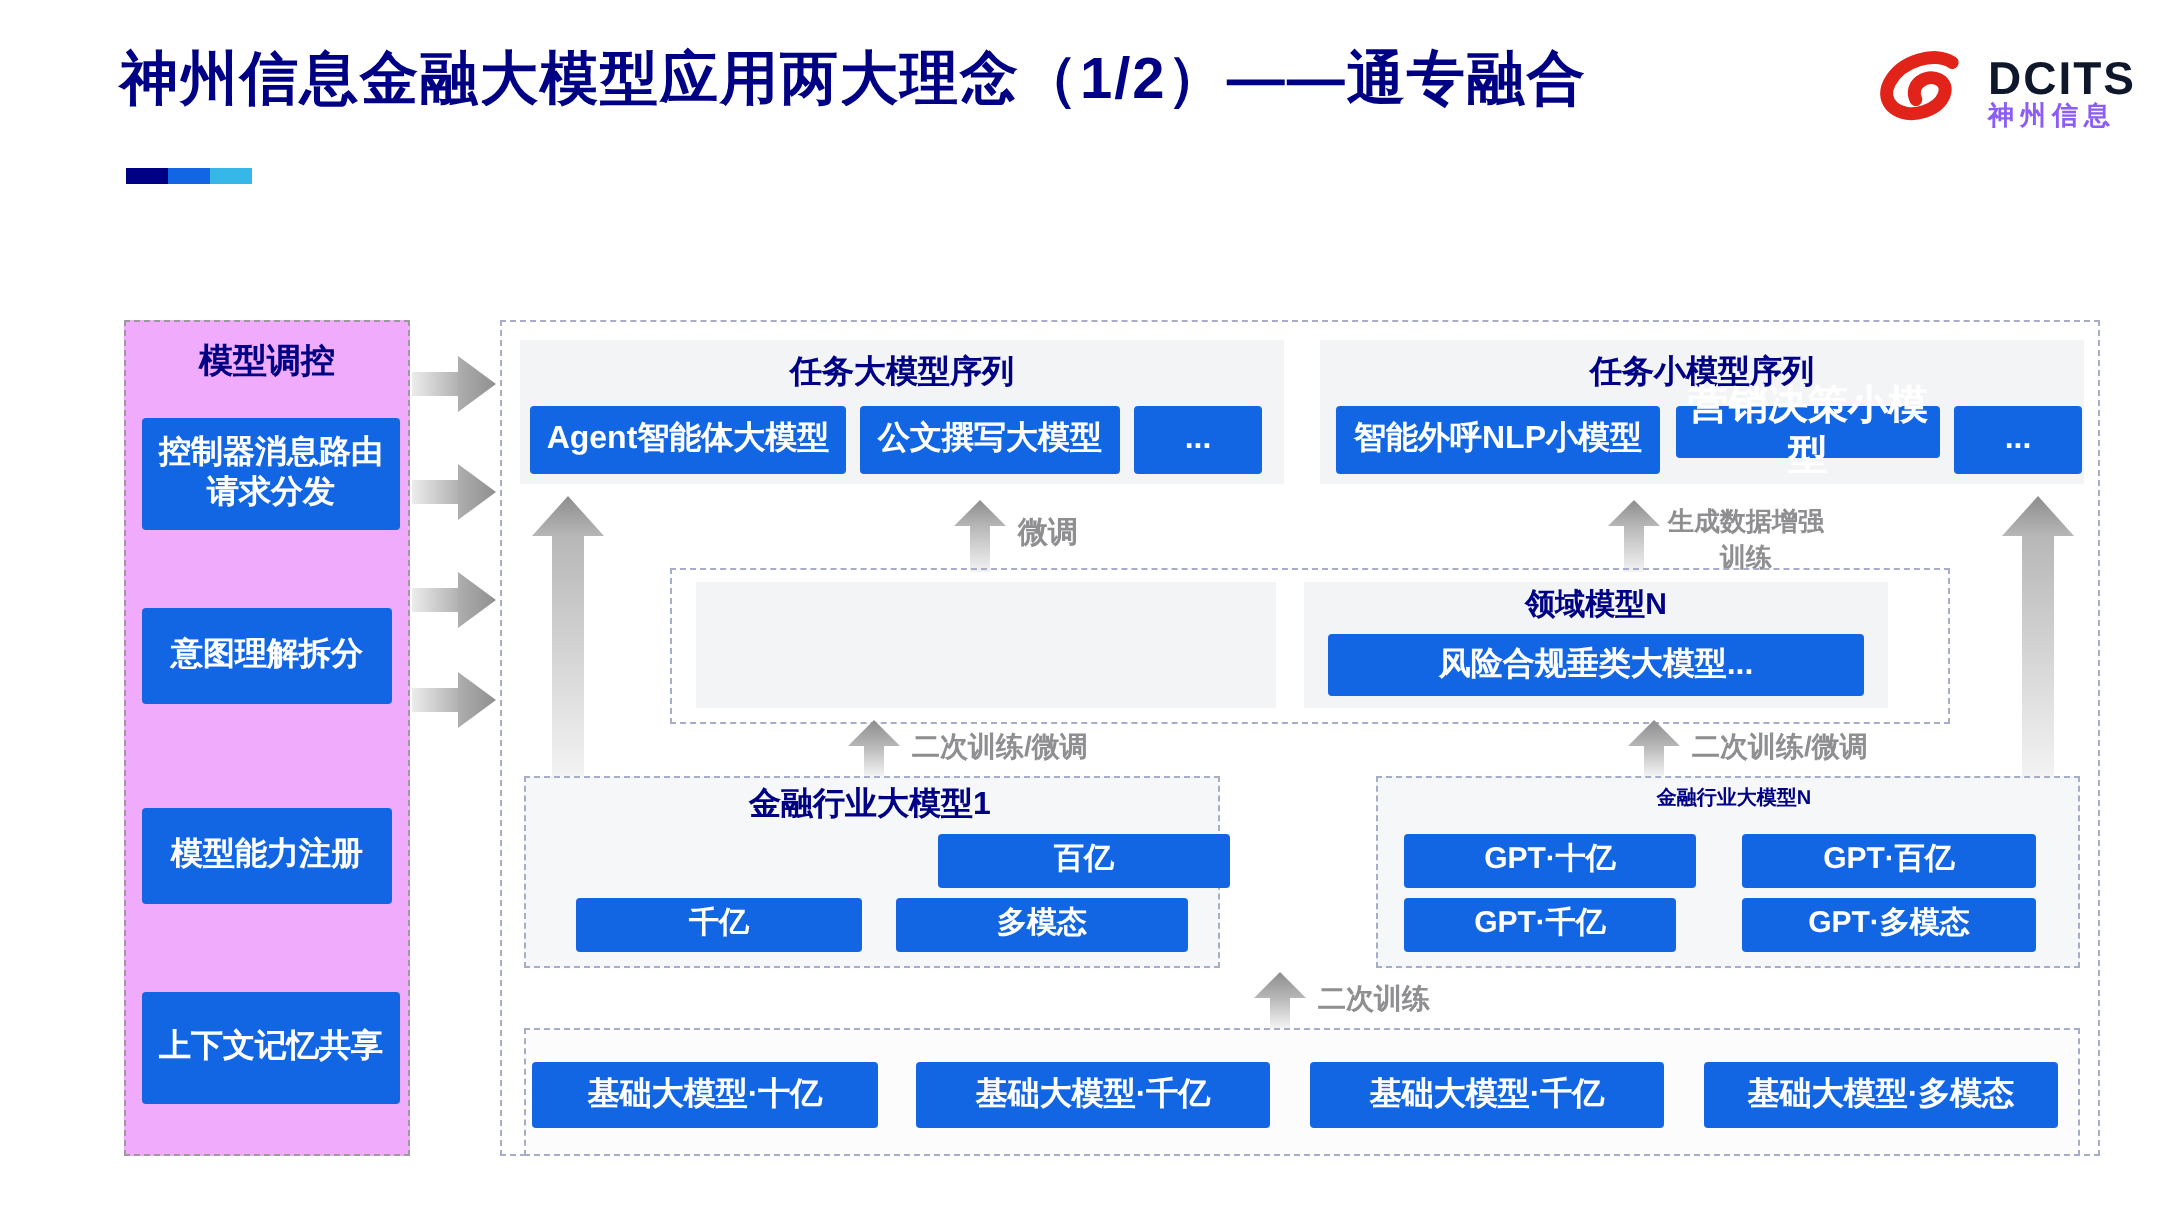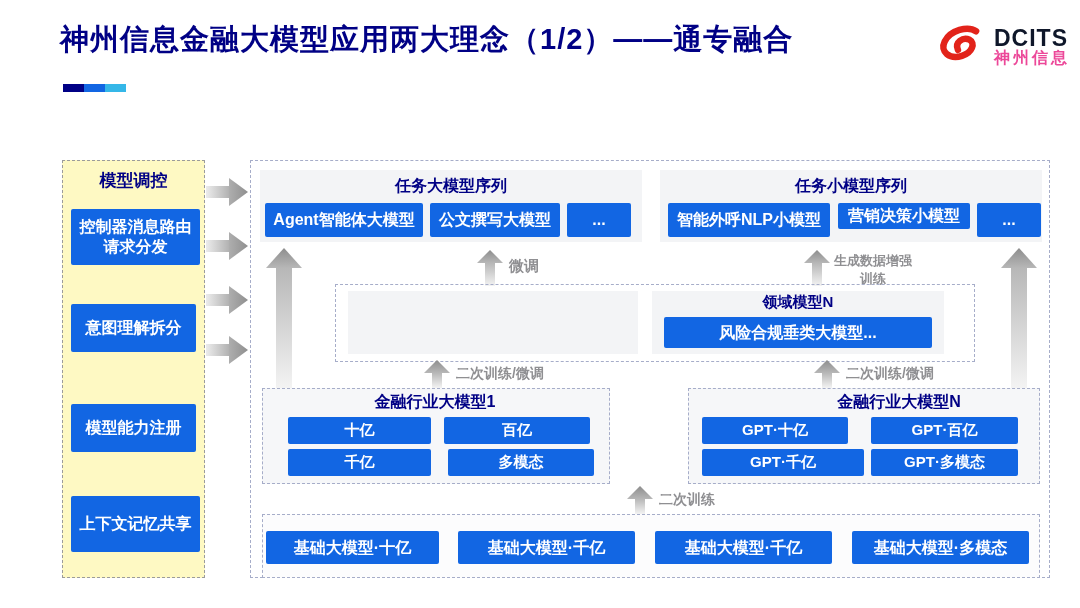--- a/index.html
+++ b/index.html
@@ -8,28 +8,28 @@
 
   
   .title{position:absolute;left:60px;top:20px;font-size:29px;font-weight:800;color:#000085;letter-spacing:1px;white-space:nowrap;}
   .accent-bar{position:absolute;left:63px;top:84px;height:8px;display:flex;}
   .accent-bar span{display:block;width:21px;height:8px;}
   .seg1{background:#000085;} .seg2{background:#1266e3;} .seg3{background:#35b7e8;}
   .subtitle{position:absolute;left:0;right:0;top:94px;text-align:center;font-size:19px;font-weight:800;color:#1414c8;}
   .logo{position:absolute;left:936px;top:18px;width:134px;height:56px;display:flex;align-items:center;}
   .logo-text{margin-left:4px;line-height:1.05;}
   .logo-name{font-size:23px;font-weight:800;color:#0f172a;letter-spacing:1px;}
-  .logo-cn{font-size:16px;font-weight:700;color:#ec4899;letter-spacing:3px;}
+  .logo-cn{font-size:13px;font-weight:700;color:#8b5cf6;letter-spacing:3px;}
 
   
   .bluebox{position:absolute;background:#1266e3;color:#fff;display:flex;align-items:center;justify-content:center;
            text-align:center;font-weight:700;border-radius:2px;line-height:1.25;}
   .panel-bg{position:absolute;background:#f3f4f6;}
   .dashed{position:absolute;border:1px dashed #a6adc9;background:transparent;}
-  .dashed-gray{position:absolute;border:1px dashed #9b9b9b;background:#fef9c3;}
+  .dashed-gray{position:absolute;border:1px dashed #9b9b9b;background:#f0abfc;}
   .hd{position:absolute;color:#000085;font-weight:800;text-align:center;white-space:nowrap;}
   .glabel{position:absolute;color:#8f8f92;font-weight:700;white-space:nowrap;}
 
   
   .arrow-r{position:absolute;width:42px;height:28px;}
   .arrow-r .shaft{position:absolute;left:0;top:8px;width:23px;height:12px;background:linear-gradient(to right,#ececec,#b2b2b2);}
   .arrow-r .head{position:absolute;left:23px;top:0;width:19px;height:28px;clip-path:polygon(0 0,100% 50%,0 100%);
                  background:linear-gradient(to right,#aeaeae,#8f8f8f);}
 
   
@@ -99,21 +99,21 @@
 
   <div class="panel-bg" style="left:260px;top:170px;width:382px;height:72px;"></div>
   <div class="hd" style="left:260px;top:176px;width:382px;font-size:16px;">任务大模型序列</div>
   <div class="bluebox" style="left:265px;top:203px;width:158px;height:34px;font-size:16px;">Agent智能体大模型</div>
   <div class="bluebox" style="left:430px;top:203px;width:130px;height:34px;font-size:16px;">公文撰写大模型</div>
   <div class="bluebox" style="left:567px;top:203px;width:64px;height:34px;font-size:16px;">...</div>
 
   <div class="panel-bg" style="left:660px;top:170px;width:382px;height:72px;"></div>
   <div class="hd" style="left:660px;top:176px;width:382px;font-size:16px;">任务小模型序列</div>
   <div class="bluebox" style="left:668px;top:203px;width:162px;height:34px;font-size:16px;">智能外呼NLP小模型</div>
-  <div class="bluebox" style="left:838px;top:203px;width:132px;height:26px;font-size:16px;">营销决策小模型</div>
+  <div class="bluebox" style="left:838px;top:203px;width:132px;height:26px;font-size:20px;">营销决策小模型</div>
   <div class="bluebox" style="left:977px;top:203px;width:64px;height:34px;font-size:16px;">...</div>
 
   <div class="arrow-u tall" style="left:266px;top:248px;">
       <div class="head"></div>
       <div class="shaft"></div>
     </div>
   <div class="arrow-u tall" style="left:1001px;top:248px;">
       <div class="head"></div>
       <div class="shaft"></div>
     </div>
@@ -143,30 +143,29 @@
     </div>
   <div class="glabel" style="left:456px;top:365px;font-size:14px;">二次训练/微调</div>
   <div class="arrow-u mini" style="left:814px;top:360px;">
       <div class="head"></div>
       <div class="shaft"></div>
     </div>
   <div class="glabel" style="left:846px;top:365px;font-size:14px;">二次训练/微调</div>
 
   <div class="dashed" style="left:262px;top:388px;width:346px;height:94px;background:#f6f7f9;"></div>
   <div class="hd" style="left:262px;top:392px;width:346px;font-size:16px;">金融行业大模型1</div>
-  <div class="bluebox" style="left:288px;top:417px;width:143px;height:27px;font-size:15px;">十亿</div>
-  <div class="bluebox" style="left:444px;top:417px;width:146px;height:27px;font-size:15px;">百亿</div>
+  <div class="bluebox" style="left:469px;top:417px;width:146px;height:27px;font-size:15px;">百亿</div>
   <div class="bluebox" style="left:288px;top:449px;width:143px;height:27px;font-size:15px;">千亿</div>
   <div class="bluebox" style="left:448px;top:449px;width:146px;height:27px;font-size:15px;">多模态</div>
 
   <div class="dashed" style="left:688px;top:388px;width:350px;height:94px;background:#f6f7f9;"></div>
-  <div class="hd" style="left:720px;top:392px;width:358px;font-size:16px;">金融行业大模型N</div>
+  <div class="hd" style="left:688px;top:392px;width:358px;font-size:10px;">金融行业大模型N</div>
   <div class="bluebox" style="left:702px;top:417px;width:146px;height:27px;font-size:15px;">GPT·十亿</div>
   <div class="bluebox" style="left:871px;top:417px;width:147px;height:27px;font-size:15px;">GPT·百亿</div>
-  <div class="bluebox" style="left:702px;top:449px;width:162px;height:27px;font-size:15px;">GPT·千亿</div>
+  <div class="bluebox" style="left:702px;top:449px;width:136px;height:27px;font-size:15px;">GPT·千亿</div>
   <div class="bluebox" style="left:871px;top:449px;width:147px;height:27px;font-size:15px;">GPT·多模态</div>
 
   <div class="arrow-u mini" style="left:627px;top:486px;">
       <div class="head"></div>
       <div class="shaft"></div>
     </div>
   <div class="glabel" style="left:659px;top:491px;font-size:14px;">二次训练</div>
 
   <div class="dashed" style="left:262px;top:514px;width:776px;height:62px;background:#fcfcfd;"></div>
   <div class="bluebox" style="left:266px;top:531px;width:173px;height:33px;font-size:16px;">基础大模型·十亿</div>

